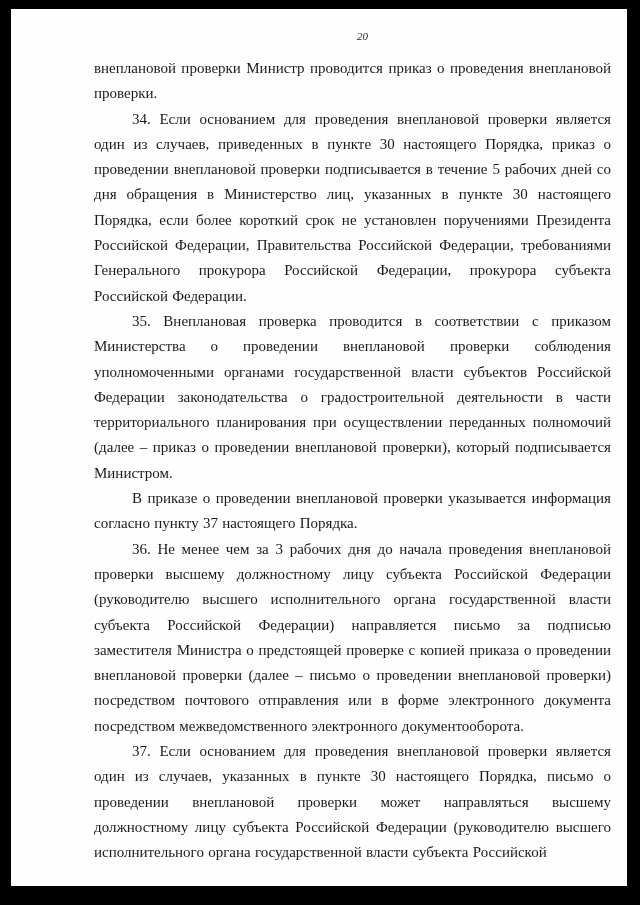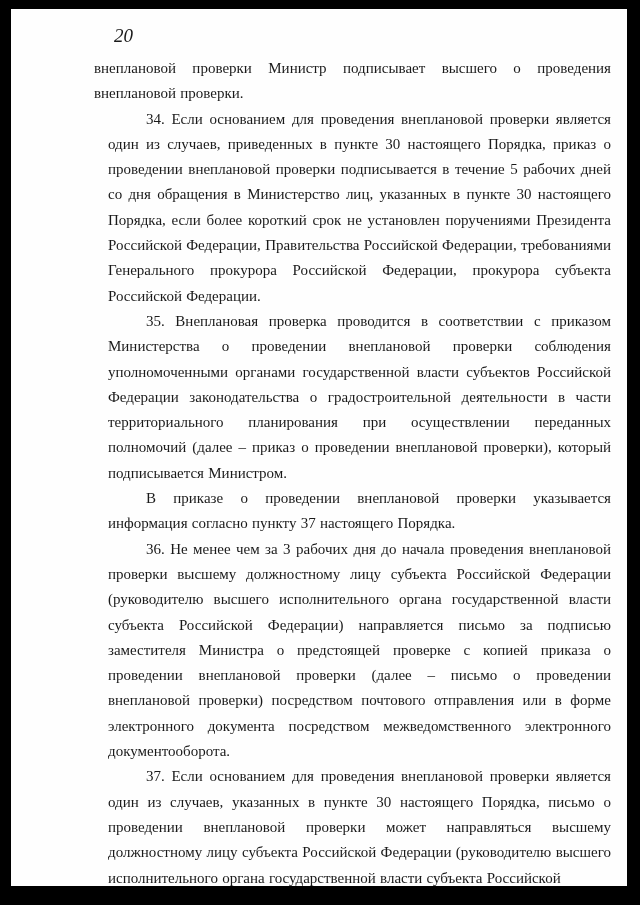--- a/index.html
+++ b/index.html
@@ -20,49 +20,48 @@
     left: 11px;
     right: 13px;
     bottom: 19px;
     background: #fefefe;
     color: #1a1a1a;
     box-sizing: border-box;
     padding: 16px 16px 0 83px;
     overflow: hidden;
   }
   .page-number {
-    text-align: left;
-    font-size: 19px;
+    text-align: center;
+    font-size: 11px;
     line-height: 22px;
     margin-bottom: 9px;
     
     padding-left: 20px;
     font-style: italic;
   }
   .content p.para {
     margin: 0;
     font-size: 15px;
     line-height: 25.3px;
     text-align: justify;
     hyphens: none;
     word-spacing: 0.5px;
   }
   .content p.para.indent {
     text-indent: 38px;
-    margin-left: 14px;
   }
 </style>
 </head>
 <body>
 
 <div class="page">
   <div class="page-number">20</div>
 
   <div class="content">
-    <p class="para">внеплановой проверки Министр подписывает высшего о проведения внеплановой проверки.</p>
+    <p class="para">внеплановой проверки Министр проводится приказ о проведения внеплановой проверки.</p>
 
     <p class="para indent">34. Если основанием для проведения внеплановой проверки является один из случаев, приведенных в пункте 30 настоящего Порядка, приказ о проведении внеплановой проверки подписывается в течение 5 рабочих дней со дня обращения в Министерство лиц, указанных в пункте 30 настоящего Порядка, если более короткий срок не установлен поручениями Президента Российской Федерации, Правительства Российской Федерации, требованиями Генерального прокурора Российской Федерации, прокурора субъекта Российской Федерации.</p>
 
     <p class="para indent">35. Внеплановая проверка проводится в соответствии с приказом Министерства о проведении внеплановой проверки соблюдения уполномоченными органами государственной власти субъектов Российской Федерации законодательства о градостроительной деятельности в части территориального планирования при осуществлении переданных полномочий (далее – приказ о проведении внеплановой проверки), который подписывается Министром.</p>
 
     <p class="para indent">В приказе о проведении внеплановой проверки указывается информация согласно пункту 37 настоящего Порядка.</p>
 
     <p class="para indent">36. Не менее чем за 3 рабочих дня до начала проведения внеплановой проверки высшему должностному лицу субъекта Российской Федерации (руководителю высшего исполнительного органа государственной власти субъекта Российской Федерации) направляется письмо за подписью заместителя Министра о предстоящей проверке с копией приказа о проведении внеплановой проверки (далее – письмо о проведении внеплановой проверки) посредством почтового отправления или в форме электронного документа посредством межведомственного электронного документооборота.</p>
 
     <p class="para indent">37. Если основанием для проведения внеплановой проверки является один из случаев, указанных в пункте 30 настоящего Порядка, письмо о проведении внеплановой проверки может направляться высшему должностному лицу субъекта Российской Федерации (руководителю высшего исполнительного органа государственной власти субъекта Российской</p>

